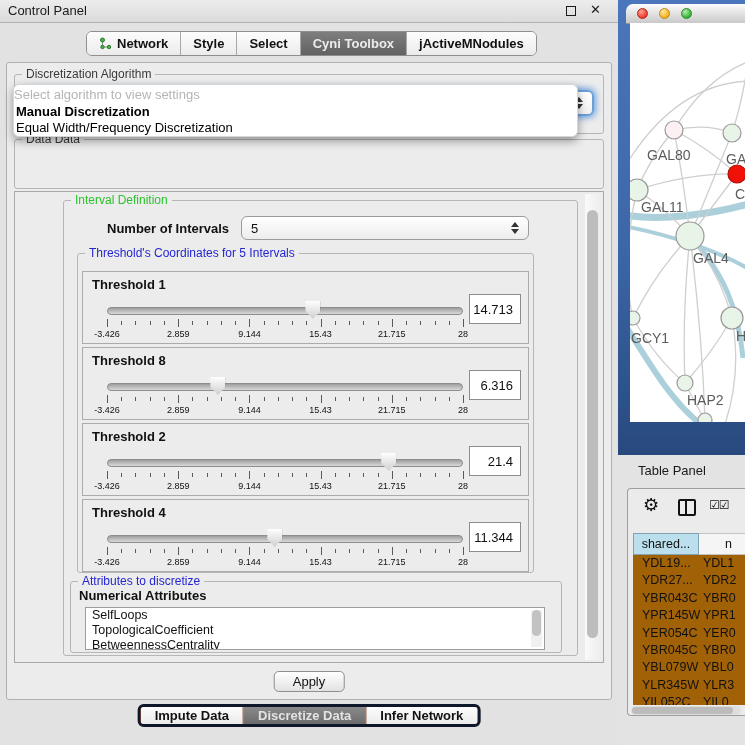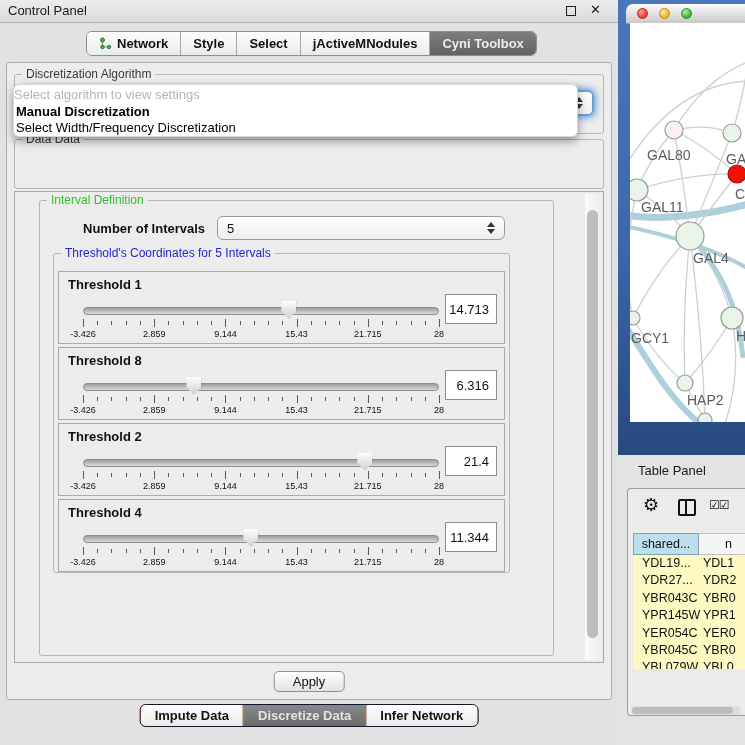--- a/index.html
+++ b/index.html
@@ -50,21 +50,21 @@
          border:1px solid #d6d6d6;border-radius:6px;box-shadow:0 4px 10px rgba(0,0,0,.38);z-index:40;box-sizing:border-box;}
   .popup .ph{position:absolute;left:0;right:0;top:2px;text-align:left;color:#b5b5b5;font-size:13px;}
   .popup .opt0{position:absolute;left:2px;top:19px;font-weight:bold;font-size:13px;color:#000;white-space:nowrap;}
   .popup .opt1{position:absolute;left:2px;top:35px;font-size:13px;color:#000;white-space:nowrap;}
 
   .scrollpane{position:absolute;left:7px;top:128px;width:590px;height:472px;border:1px solid #a8a8a8;
               background:#ececec;box-sizing:border-box;}
   .vscroll{position:absolute;top:2px;right:2px;bottom:2px;width:16px;background:linear-gradient(to right,#fafafa,#ededed);}
   .vthumb{position:absolute;left:2px;top:16px;width:11px;height:428px;background:#bdbdbd;border-radius:6px;}
 
-  .int-grp{left:24px;top:8px;width:515px;height:456px;}
+  .int-grp{left:48px;top:8px;width:515px;height:456px;}
   .noi-label{position:absolute;left:43px;top:20px;font-size:13px;font-weight:bold;}
   .noi-combo{left:177px;top:15px;width:288px;height:24px;}
   .thr-grp{left:13px;top:52px;width:457px;height:320px;}
 
   .th-panel{position:absolute;left:4px;width:447px;height:73px;border:1px solid #ababab;background:#ececec;box-sizing:border-box;}
   .th-label{position:absolute;left:9px;top:5px;font-size:13px;font-weight:bold;}
   .th-value{position:absolute;right:7px;top:22px;width:52px;height:30px;background:#fff;border:1px solid #8c8c8c;
             font-size:13px;text-align:right;line-height:30px;padding-right:7px;box-sizing:border-box;}
   .th-slider{position:absolute;left:24px;top:32px;width:356px;height:38px;}
   .track{position:absolute;left:0;right:0;top:3px;height:6px;border-radius:4px;
@@ -84,21 +84,21 @@
   .listbox{position:absolute;left:14px;top:25px;width:460px;height:43px;background:#fff;border:1px solid #9d9d9d;
            overflow:hidden;box-sizing:border-box;}
   .list-item{height:15px;line-height:15px;font-size:12.5px;padding-left:6px;white-space:nowrap;}
   .lscroll{position:absolute;right:2px;top:2px;bottom:2px;width:11px;background:#f0f0f0;}
   .lthumb{position:absolute;left:1px;top:0;width:9px;height:26px;background:#c2c2c2;border-radius:5px;}
 
   .apply-btn{position:absolute;left:50%;top:608px;transform:translateX(-50%);padding:2px 18px;font-size:13px;
              border:1px solid #8f8f8f;border-radius:5px;background:linear-gradient(#ffffff,#e2e2e2);color:#111;}
 
   .bottom-tabs{position:absolute;left:309px;top:704px;transform:translateX(-50%);height:23px;display:flex;
-               border:1px solid #0f172a;border-radius:6px;overflow:hidden;background:#c2410c;box-sizing:border-box;}
+               border:3px solid #0f172a;border-radius:6px;overflow:hidden;background:#c2410c;box-sizing:border-box;}
   .btab{display:flex;align-items:center;padding:0 14px;font-size:13px;font-weight:bold;color:#111;
         background:linear-gradient(#fdfdfd,#ebebeb);border-right:1px solid #a8a8a8;white-space:nowrap;}
   .btab:last-child{border-right:none;}
   .btab.sel{background:linear-gradient(#8a8a8a,#6b6b6b);color:#e3e3e3;}
 
   
   .netwin{position:absolute;left:618px;top:0;width:127px;height:455px;
           background:linear-gradient(180deg,#4a77bb 0%,#3c66a8 55%,#27497e 100%);}
   .nettb{position:absolute;left:8px;top:4px;width:119px;height:19px;
          background:linear-gradient(#fcfcfc,#c9c9c9);border-top-left-radius:7px;border-bottom:1px solid #979797;}
@@ -111,21 +111,21 @@
 
   
   .tp-area{position:absolute;left:618px;top:455px;width:127px;height:290px;background:#e3e3e3;}
   .tp-title{position:absolute;left:20px;top:8px;font-size:13px;color:#1a1a1a;}
   .tp-win{position:absolute;left:9px;top:33px;width:118px;height:228px;background:#ebebeb;
           border:1px solid #9e9e9e;border-right:none;border-radius:4px 0 0 4px;box-sizing:border-box;}
   .gear{position:absolute;left:15px;top:5px;font-size:18px;color:#111;line-height:22px;}
   .colicon{position:absolute;left:50px;top:10px;width:14px;height:13px;border:2px solid #111;border-radius:2px;}
   .colicon:after{content:"";position:absolute;left:5px;top:0;width:2px;height:13px;background:#111;}
   .checks{position:absolute;left:81px;top:9px;font-size:12px;color:#111;letter-spacing:-1px;}
-  .tp-table{position:absolute;left:5px;top:44px;width:113px;height:136px;overflow:hidden;background:#fef9c3;}
+  .tp-table{position:absolute;left:5px;top:44px;width:113px;height:172px;overflow:hidden;background:#a16207;}
   .tp-head{display:flex;height:22px;}
   .hc1{width:66px;background:#bbdfec;border:1px solid #7fa3b2;font-size:12.5px;text-align:center;line-height:20px;box-sizing:border-box;}
   .hc2{flex:1;background:#f5f5f5;border:1px solid #c3c3c3;border-left:none;font-size:12.5px;line-height:20px;text-indent:26px;box-sizing:border-box;}
   .tp-row{display:flex;height:17.4px;font-size:12.5px;line-height:17.4px;}
   .rc1{width:66px;padding-left:9px;box-sizing:border-box;white-space:nowrap;}
   .rc2{flex:1;padding-left:4px;white-space:nowrap;}
   .tp-hscroll{position:absolute;left:3px;top:217px;width:110px;height:9px;background:#dedede;border-radius:5px;}
   .tp-hthumb{position:absolute;left:1px;top:1px;width:101px;height:7px;background:#bcbcbc;border-radius:4px;}
 </style>
 </head>
@@ -152,25 +152,25 @@
             </svg>
           </span>
           <span class="tablabel">Network</span>
         </div>
         <div class="tab">
           <span class="tablabel">Style</span>
         </div>
         <div class="tab">
           <span class="tablabel">Select</span>
         </div>
+        <div class="tab sel">
+          <span class="tablabel">Cyni Toolbox</span>
+        </div>
         <div class="tab">
           <span class="tablabel">jActiveMNodules</span>
-        </div>
-        <div class="tab sel">
-          <span class="tablabel">Cyni Toolbox</span>
         </div>
       </div>
 
     <div class="main">
 
       <div class="grp algo-grp">
         <span class="legend">Discretization Algorithm</span>
         <div class="algo-combo">
           <span class="arr"></span>
         </div>
@@ -364,34 +364,48 @@
                       <span class="tick-label" style="left: 60%;">15.43</span>
                       <span class="tick-label" style="left: 80%;">21.715</span>
                       <span class="tick-label" style="left: 100%;">28</span>
                     </div>
                   </div>
                   <div class="th-value">11.344</div>
                 </div>
               </div>
           </div>
 
+          <div class="grp attr-grp">
+            <span class="legend blue">Attributes to discretize</span>
+            <span class="attr-sub">Numerical Attributes</span>
+            <div class="listbox">
+              <div>
+                  <div class="list-item">SelfLoops</div>
+                  <div class="list-item">TopologicalCoefficient</div>
+                  <div class="list-item">BetweennessCentrality</div>
+                </div>
+              <div class="lscroll">
+                  <div class="lthumb"></div>
+                </div>
+            </div>
+          </div>
         </div>
 
         <div class="vscroll">
           <div class="vthumb"></div>
         </div>
       </div>
 
       <button class="apply-btn">Apply</button>
     </div>
 
     <div class="popup">
       <div class="ph">Select algorithm to view settings</div>
       <div class="opt0">Manual Discretization</div>
-      <div class="opt1">Select Width/Frequency Discretization</div>
+      <div class="opt1">Equal Width/Frequency Discretization</div>
     </div>
 
     <div class="bottom-tabs">
         <div class="btab">Impute Data</div>
         <div class="btab sel">Discretize Data</div>
         <div class="btab">Infer Network</div>
       </div>
   </div>
 
   <div class="netwin">

